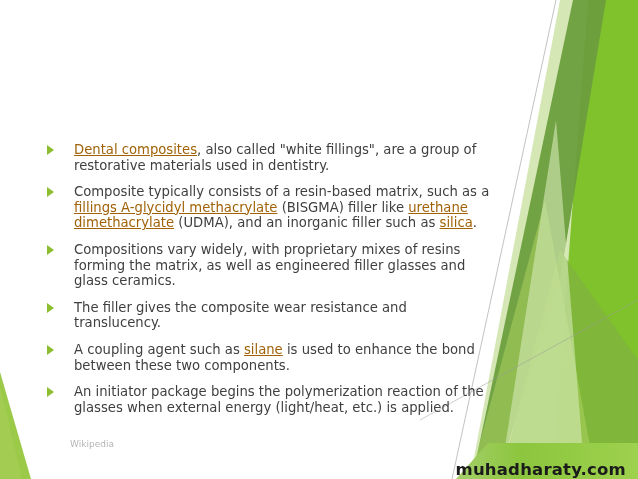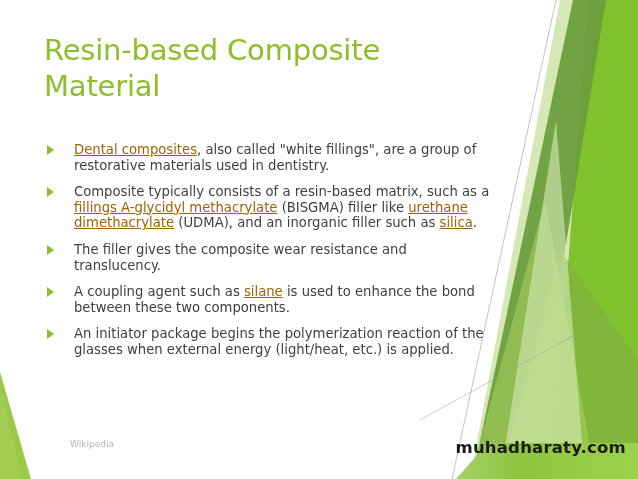--- a/index.html
+++ b/index.html
@@ -78,21 +78,21 @@
     left: 70px;
     top: 439px;
     font-size: 9px;
     color: #b5b5b5;
     font-family: "DejaVu Sans", sans-serif;
     z-index: 5;
   }
   #watermark {
     position: absolute;
     right: 12px;
-    bottom: 22px;
+    bottom: 0;
     font-size: 16.5px;
     font-weight: bold;
     color: #1b1b1b;
     letter-spacing: 0.2px;
     font-family: "DejaVu Sans", sans-serif;
     z-index: 9;
   }
 </style>
 </head>
 <body>
@@ -126,30 +126,33 @@
     <defs>
       <linearGradient id="wmgrad" x1="0" y1="0" x2="1" y2="0">
         <stop offset="0%" stop-color="#A6CF6B"></stop>
         <stop offset="35%" stop-color="#8CC63E"></stop>
         <stop offset="100%" stop-color="#9ED14E"></stop>
       </linearGradient>
     </defs>
     <polygon points="488,443 638,443 638,479 456,479" fill="url(#wmgrad)"></polygon>
   </svg>
 
-  <h1 id="slide-title">Resin-based Composite Material</h1>
 
   <div id="bullet-list">
     <div class="bullet-item">
       <span class="bullet-marker"></span>
       <span class="bullet-text"><span class="lnk">Dental composites</span><span>, also called "white fillings", are a group of restorative materials used in dentistry.</span></span>
     </div>
     <div class="bullet-item">
       <span class="bullet-marker"></span>
       <span class="bullet-text"><span>Composite typically consists of a resin-based matrix, such as a </span><span class="lnk">fillings A-glycidyl methacrylate</span><span> (BISGMA) filler like </span><span class="lnk">urethane dimethacrylate</span><span> (UDMA), and an inorganic filler such as </span><span class="lnk">silica</span><span>.</span></span>
+    </div>
+    <div class="bullet-item">
+      <span class="bullet-marker"></span>
+      <span class="bullet-text"><span>Compositions vary widely, with proprietary mixes of resins forming the matrix, as well as engineered filler glasses and glass ceramics.</span></span>
     </div>
     <div class="bullet-item">
       <span class="bullet-marker"></span>
       <span class="bullet-text"><span>The filler gives the composite wear resistance and translucency.</span></span>
     </div>
     <div class="bullet-item">
       <span class="bullet-marker"></span>
       <span class="bullet-text"><span>A coupling agent such as </span><span class="lnk">silane</span><span> is used to enhance the bond between these two components.</span></span>
     </div>
     <div class="bullet-item">

